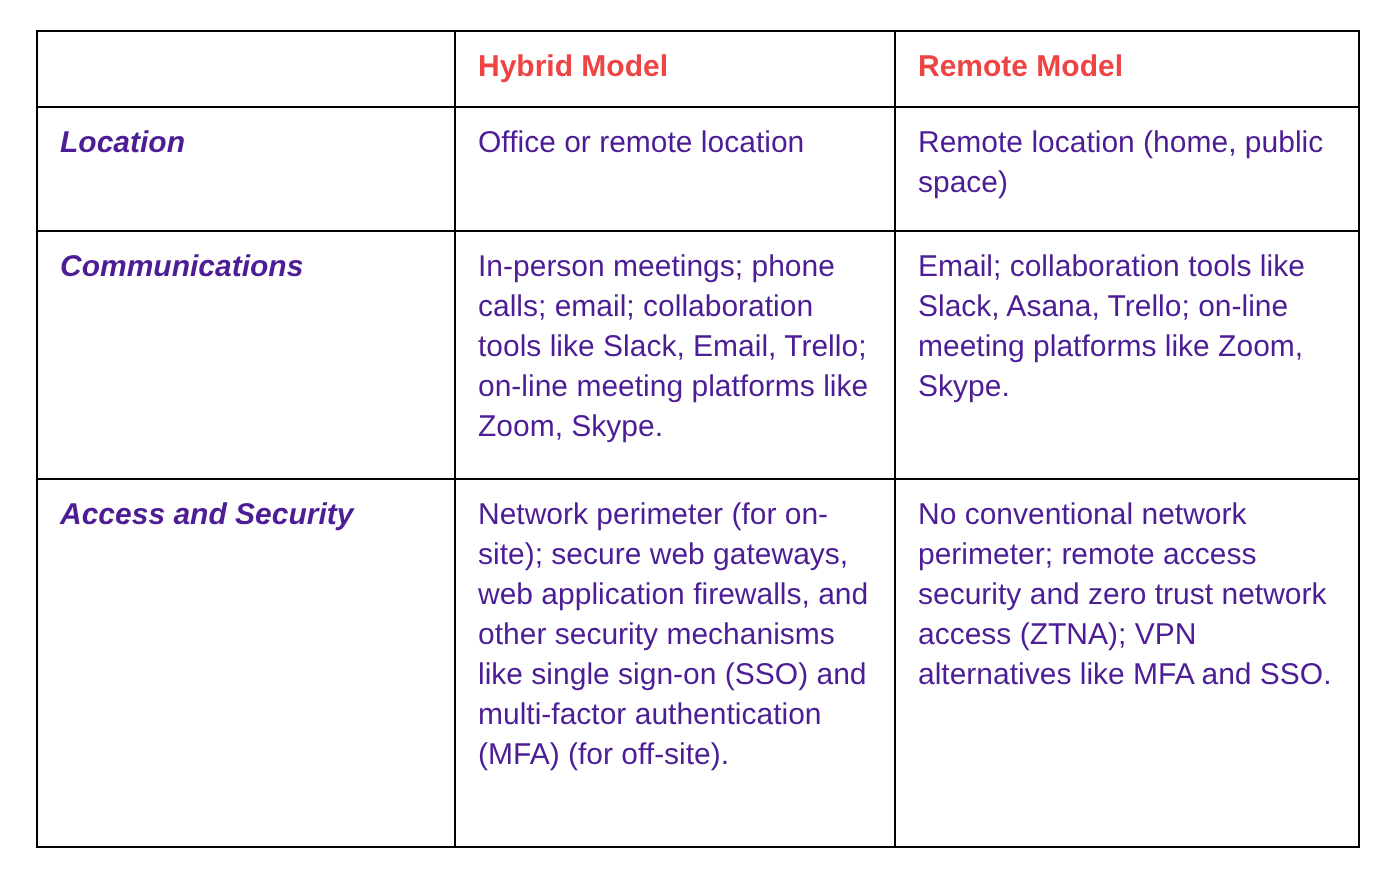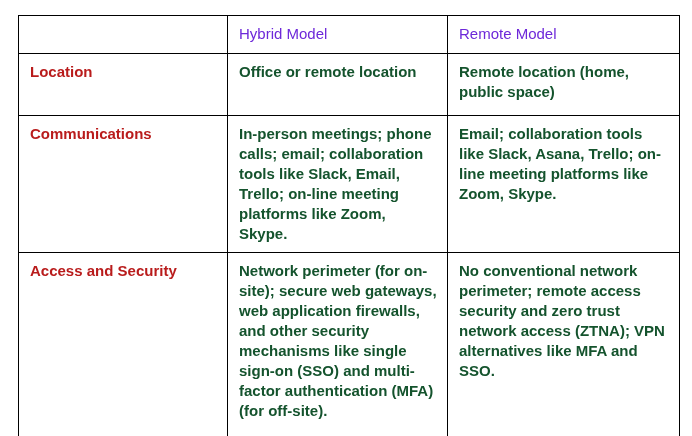--- a/index.html
+++ b/index.html
@@ -28,30 +28,31 @@
   table.cmp td {
     border: 1.5px solid #000000;
     vertical-align: top;
     padding: 8px 10px 8px 11px;
     font-size: 15px;
     line-height: 20px;
     text-align: left;
     overflow: hidden;
   }
   table.cmp th {
-    font-weight: normal;
-    color: #6d28d9;
+    font-weight: bold;
+    color: #ef4444;
   }
   td.row-label {
     font-weight: bold;
-    color: #b91c1c;
+    color: #4c1d95;
+    font-style: italic;
   }
   td.cell-text {
-    font-weight: bold;
-    color: #14532d;
+    font-weight: normal;
+    color: #4c1d95;
   }
   tr.r-head   { height: 38px; }
   tr.r-loc    { height: 62px; }
   tr.r-comm   { height: 124px; }
   tr.r-access { height: 184px; margin-left: 20px; }
 </style>
 </head>
 <body>
 
 <div class="page">

